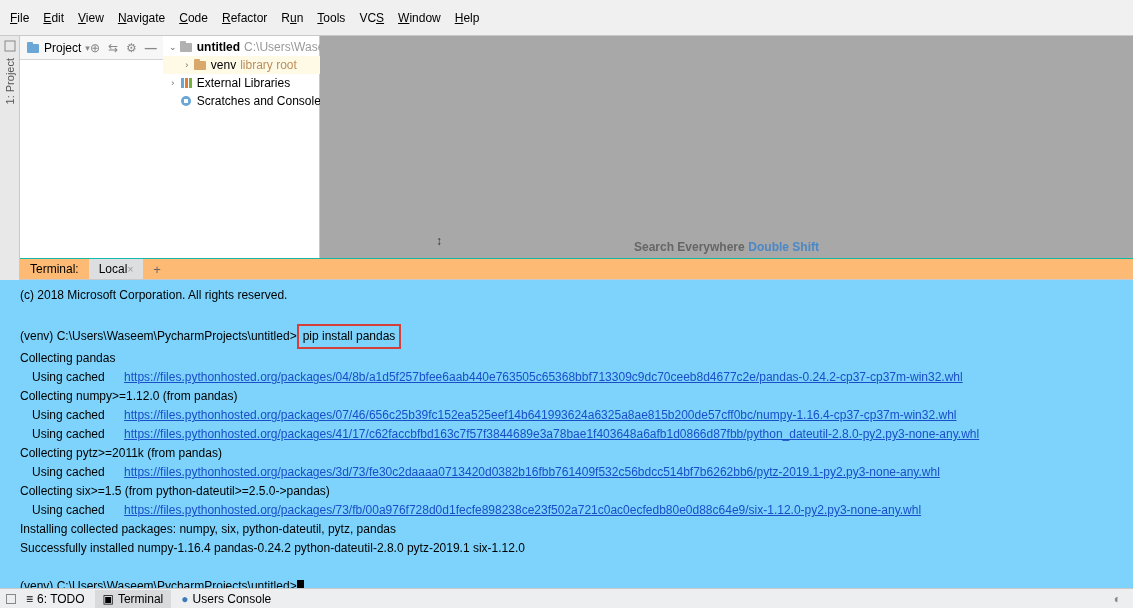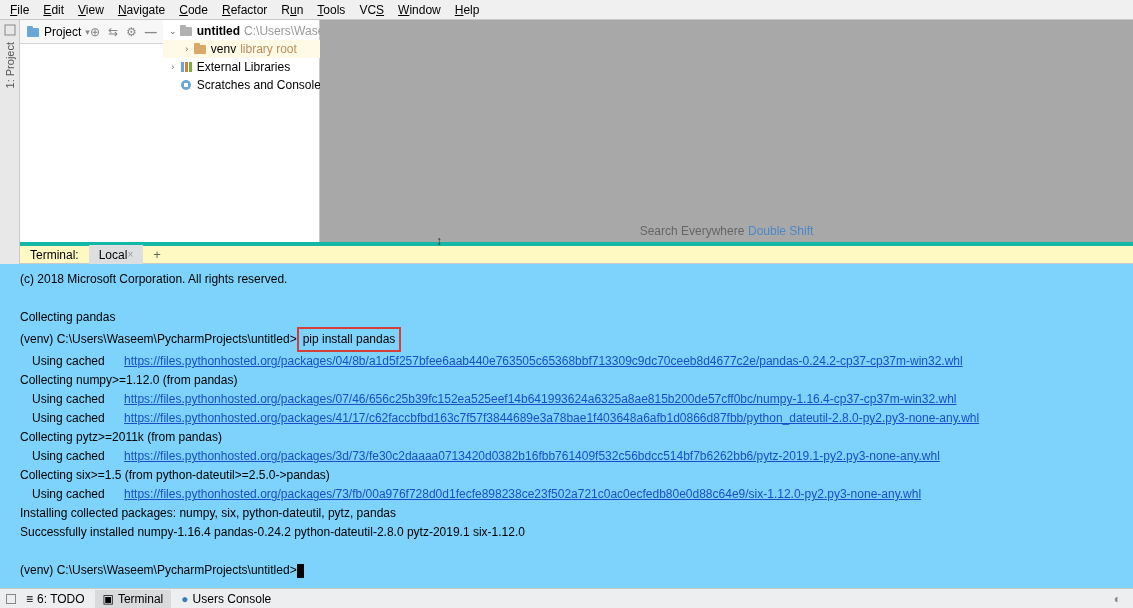--- a/index.html
+++ b/index.html
@@ -1,42 +1,42 @@
 <!DOCTYPE html>
 <html><head>
 <meta charset="utf-8">
 <style>
 * { margin:0; padding:0; box-sizing:border-box; font-family:"Segoe UI",Arial,sans-serif; font-size:12px; }
 body { width:1133px; height:608px; background:#fff; overflow:hidden; position:relative; color:#000; }
-.menubar { height:20px; background:#f0f0f0; border-bottom:1px solid #c9c9c9; display:flex; align-items:center; padding:0 3px; }
+.menubar { height:36px; background:#f0f0f0; border-bottom:1px solid #c9c9c9; display:flex; align-items:center; padding:0 3px; }
 .menubar span { padding:2px 7px; cursor:default; }
 .menubar span u { text-decoration:underline; }
 .main { display:flex; height:222px; }
 .left-gutter { width:20px; background:#e8e8e8; border-right:1px solid #c9c9c9; display:flex; flex-direction:column; align-items:center; }
 .left-gutter .tab { writing-mode:vertical-lr; transform:rotate(180deg); padding:6px 2px; font-size:11px; color:#555; cursor:default; }
 .left-gutter .icon { width:12px; height:12px; margin-top:4px; }
 .sidebar { width:300px; background:#fff; border-right:1px solid #c9c9c9; display:flex; flex-direction:row; }
 .sidebar-head { height:24px; background:#f7f7f7; border-bottom:1px solid #d4d4d4; display:flex; align-items:center; padding:0 6px; }
 .sidebar-head .title { flex:1; display:flex; align-items:center; gap:4px; }
 .sidebar-head .actions { display:flex; gap:8px; align-items:center; }
 .tree { flex:1; padding:2px 0; }
 .tree-row { height:18px; display:flex; align-items:center; padding-left:4px; cursor:default; }
 .tree-row.sel { background:#fffae6; }
 .tree-row .arrow { width:12px; text-align:center; color:#666; font-size:9px; }
 .tree-row .icon { width:14px; height:14px; margin-right:4px; display:inline-flex; align-items:center; justify-content:center; }
 .tree-row .name { white-space:nowrap; }
 .tree-row .path { color:#999; margin-left:4px; }
 .tree-row .lib { color:#bb8e5c; margin-left:4px; }
 .indent1 { padding-left:18px; }
 .indent2 { padding-left:34px; }
-.editor { flex:1; background:#a8a8a8; display:flex; align-items:flex-end; justify-content:center; position:relative; }
+.editor { flex:1; background:#a8a8a8; display:flex; align-items:flex-end; justify-content:center; position:relative;font-weight:bold; }
 .placeholder { position:absolute; bottom:4px; color:#666; font-size:13px; }
 .placeholder .shortcut { color:#4a88c7; }
 .resizer { position:absolute; left:436px; top:234px; font-size:12px; color:#333; pointer-events:none; }
-.term-head { height:22px; background:#fef9c3; border-top:4px solid #14b8a6; border-bottom:1px solid #c9c9c9; display:flex; align-items:center; }
+.term-head { height:22px; background:#fdba74; border-top:1px solid #14b8a6; border-bottom:1px solid #c9c9c9; display:flex; align-items:center; }
 .term-head .tt { padding:3px 10px; color:#000; }
 .term-head .tab { background:#dcdee0; padding:3px 10px 3px 10px; display:flex; align-items:center; }
 .term-head .tab .x { color:#999; font-size:10px; cursor:pointer; }
 .term-head .plus { padding:3px 10px; color:#666; cursor:pointer; font-size:13px; }
 .term-body { height:324px; background:#7dd3fc; padding:6px 20px 6px 20px; font-family:Consolas,"Courier New",monospace; font-size:12px; line-height:19px; color:#000; overflow:hidden; position:relative; }
 .term-body a { color:#1a4ec8; text-decoration:underline;margin-left:16px; }
 .term-body .indent { padding-left:12px; }
 .highlight { border:2px solid #d43f3a; padding:1px 4px; display:inline-block; }
 .cursor { display:inline-block; width:7px; height:14px; background:#000; vertical-align:middle; }
 .bottom-gutter-left { position:absolute; left:0; top:242px; width:20px; height:346px; background:#e8e8e8; border-right:1px solid #c9c9c9; display:flex; flex-direction:column; justify-content:flex-end; align-items:center; padding-bottom:6px; gap:4px; }
@@ -159,22 +159,22 @@
 <div class="bottom-gutter-left">
   <div class="tab"><span>7: Structure</span></div>
   <span>⋮</span>
   <div class="tab"><span>2: Favorites</span></div>
   <span style="color:#c9a227;">★</span>
 </div>
 
 <div class="term-body">
   <div>(c) 2018 Microsoft Corporation. All rights reserved.</div>
   <div>&nbsp;</div>
+  <div><span>(venv) C:\Users\Waseem\PycharmProjects\untitled&gt;</span><span class="highlight">pip install pandas</span></div>
   <div>Collecting pandas</div>
-  <div><span>(venv) C:\Users\Waseem\PycharmProjects\untitled&gt;</span><span class="highlight">pip install pandas</span></div>
   <div class="indent"><span>Using cached </span><a>https://files.pythonhosted.org/packages/04/8b/a1d5f257bfee6aab440e763505c65368bbf713309c9dc70ceeb8d4677c2e/pandas-0.24.2-cp37-cp37m-win32.whl</a></div>
   <div>Collecting numpy&gt;=1.12.0 (from pandas)</div>
   <div class="indent"><span>Using cached </span><a>https://files.pythonhosted.org/packages/07/46/656c25b39fc152ea525eef14b641993624a6325a8ae815b200de57cff0bc/numpy-1.16.4-cp37-cp37m-win32.whl</a></div>
   <div class="indent"><span>Using cached </span><a>https://files.pythonhosted.org/packages/41/17/c62faccbfbd163c7f57f3844689e3a78bae1f403648a6afb1d0866d87fbb/python_dateutil-2.8.0-py2.py3-none-any.whl</a></div>
   <div>Collecting pytz&gt;=2011k (from pandas)</div>
   <div class="indent"><span>Using cached </span><a>https://files.pythonhosted.org/packages/3d/73/fe30c2daaaa0713420d0382b16fbb761409f532c56bdcc514bf7b6262bb6/pytz-2019.1-py2.py3-none-any.whl</a></div>
   <div>Collecting six&gt;=1.5 (from python-dateutil&gt;=2.5.0-&gt;pandas)</div>
   <div class="indent"><span>Using cached </span><a>https://files.pythonhosted.org/packages/73/fb/00a976f728d0d1fecfe898238ce23f502a721c0ac0ecfedb80e0d88c64e9/six-1.12.0-py2.py3-none-any.whl</a></div>
   <div>Installing collected packages: numpy, six, python-dateutil, pytz, pandas</div>
   <div>Successfully installed numpy-1.16.4 pandas-0.24.2 python-dateutil-2.8.0 pytz-2019.1 six-1.12.0</div>

